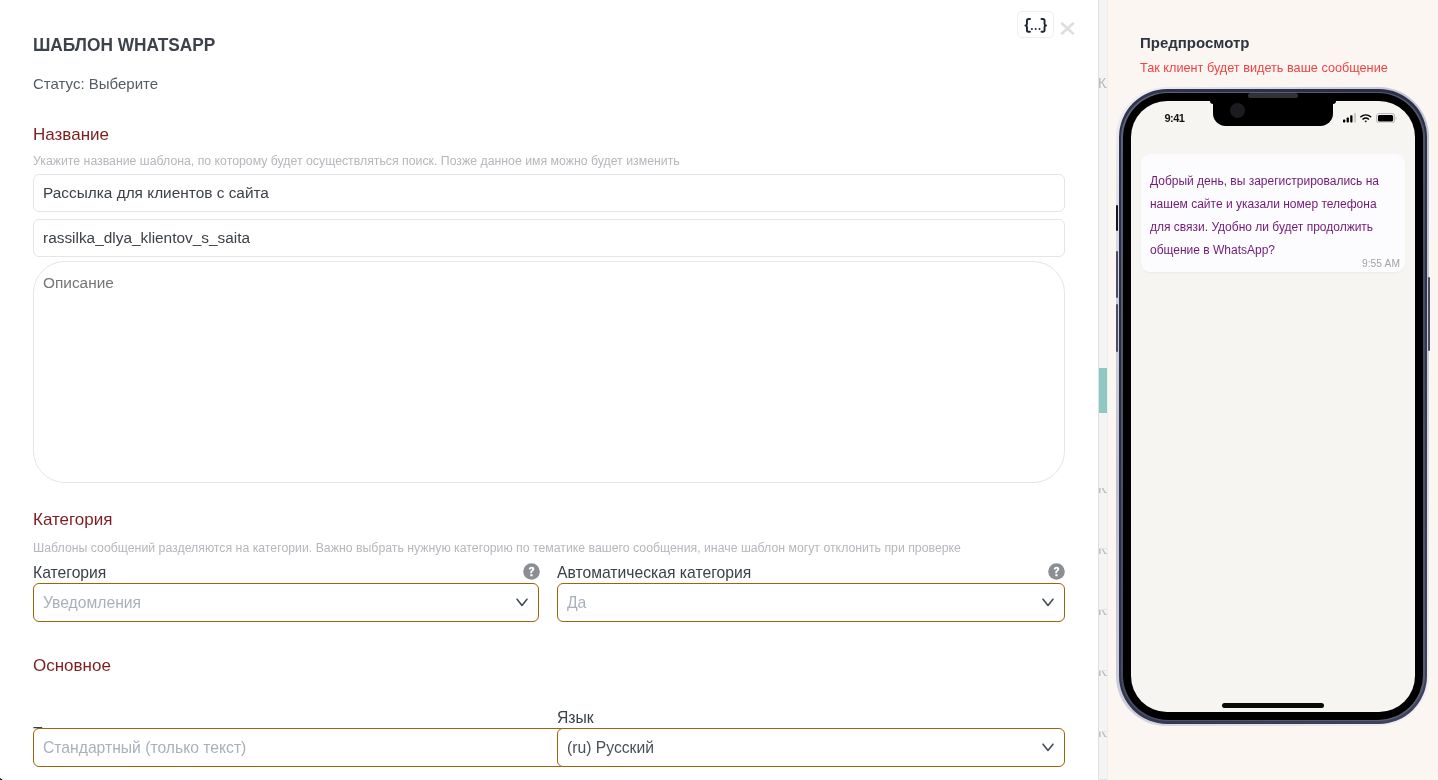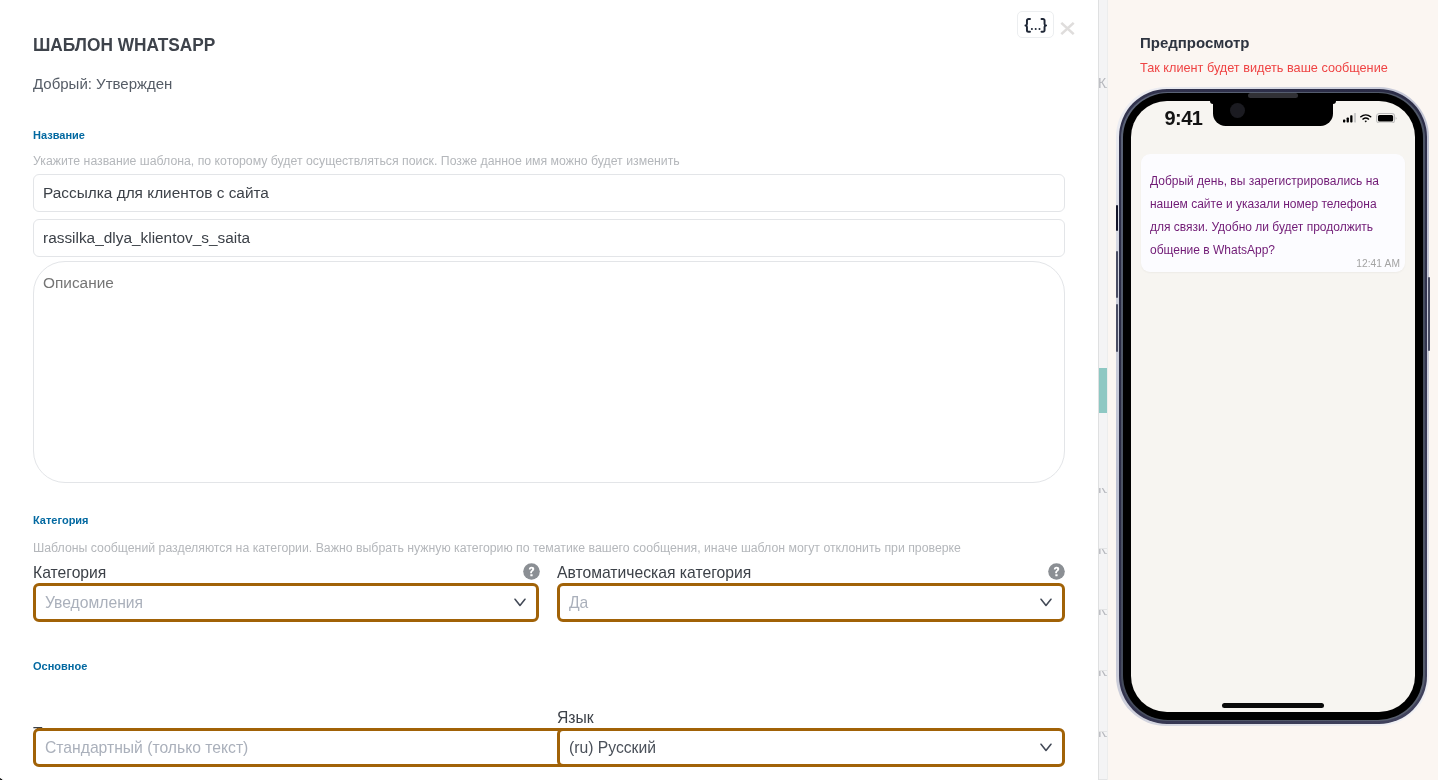--- a/index.html
+++ b/index.html
@@ -7,27 +7,27 @@
     font-family:"Liberation Sans",sans-serif;-webkit-font-smoothing:antialiased;}
   .wrap{display:flex;width:1438px;height:780px}
   
   .left{width:1098px;height:780px;background:#fff;position:relative;overflow:hidden;will-change:transform}
   .varbtn{position:absolute;left:1017px;top:11px;width:37px;height:27px;border:1px solid #eceef0;border-radius:5px;background:#fff;
     display:flex;align-items:center;justify-content:center;cursor:pointer}
   .closebtn{position:absolute;left:1060px;top:21px;width:15px;height:13px;cursor:pointer}
   h1.title{position:absolute;left:33px;top:34px;font-size:19px;font-weight:700;color:#3e434b;letter-spacing:0;line-height:22px;
     transform:scaleX(.91);transform-origin:left top;white-space:nowrap}
   .status{position:absolute;left:33px;top:75px;font-size:15px;color:#555c66;line-height:18px}
-  .sect-h{font-size:11px;font-weight:700;color:#0369a1;line-height:18px}
+  .sect-h{font-size:17px;font-weight:400;color:#7f1d1d;line-height:18px}
   .sect-d{font-size:12.3px;color:#b4b7bb;line-height:15px;white-space:nowrap}
   .inp{position:absolute;left:33px;width:1032px;background:#fff;border:1px solid #e3e5e8;border-radius:6px;
     font-family:"Liberation Sans",sans-serif;font-size:15.4px;color:#3c4148;padding:0 9px;outline:none}
   .lbl{font-size:15.7px;color:#3c4148;line-height:18px}
   .cursor{position:absolute;left:-1.5px;top:775.5px;z-index:20}
-  .sel{position:absolute;height:39px;border:3px solid #a16207;border-radius:6px;background:#fff;
+  .sel{position:absolute;height:39px;border:1px solid #a16207;border-radius:6px;background:#fff;
     display:flex;align-items:center;padding:0 9px;font-size:15.7px;color:#aab0bb;cursor:pointer}
   .sel.filled{color:#4a5059}
   .chev{position:absolute;right:10.5px;top:50%;margin-top:-4.2px}
   .helpbtn{position:absolute;width:17px;height:17px;cursor:pointer}
   
   .sbtrack{width:10px;height:780px;background:#f4f4f5;border-left:1px solid #dfe0e1;border-right:1px solid #eceded;
     position:relative;flex:0 0 auto;overflow:hidden}
   .bgrow{position:absolute;left:0;width:10px;border-bottom:1px solid #e3e4e5;overflow:hidden}
   .bgtxt{position:absolute;left:-1px;font-size:14px;color:#b6b8bd;white-space:nowrap;line-height:15px}
   .sbthumb{position:absolute;left:0;top:368px;width:9px;height:45px;background:#8ec8c3;z-index:5}
@@ -47,21 +47,21 @@
     background:#f7f5f1;overflow:hidden;z-index:3}
   .notch{position:absolute;left:50%;margin-left:-60px;top:-13.5px;width:120px;height:38.5px;
     background:#000;border-bottom-left-radius:12.5px;border-bottom-right-radius:12.5px;z-index:5}
   .speaker{position:absolute;left:50%;margin-left:-25px;top:5.5px;width:50px;height:5px;border-radius:3px;background:#313136;z-index:6}
   .camera{position:absolute;left:17.5px;top:15.5px;width:15px;height:15px;border-radius:50%;background:#1b1b21}
   .ear{position:absolute;top:13.5px;width:3px;height:3px;background:#000}
   .ear-l{left:-3px;border-bottom-left-radius:3px}
   .ear-r{right:-3px;border-bottom-right-radius:3px}
   .statusbar{position:absolute;left:0;top:9px;width:100%;height:16px;display:flex;align-items:center;
     justify-content:space-between;padding:0 18.2px 0 33.5px;z-index:4}
-  .st-time{font-size:20px;font-weight:700;color:#131313;letter-spacing:-.55px;line-height:14px}
+  .st-time{font-size:11px;font-weight:700;color:#131313;letter-spacing:-.55px;line-height:14px}
   .st-icons{display:flex;align-items:center;gap:4.3px}
   .bubble{position:absolute;left:10.4px;top:53px;width:263.6px;height:118px;background:#fcfcff;border-radius:9px;
     padding:16px 10px 0 8.6px;box-shadow:0 1px 2px rgba(0,0,0,.045)}
   .btext{font-size:12px;line-height:23px;color:#701a75}
   .btime{position:absolute;right:5px;bottom:3.5px;font-size:10.2px;color:#a3a3a3;letter-spacing:.1px;line-height:11px}
   .homebar{position:absolute;left:50%;transform:translateX(-50%);bottom:4.5px;width:102px;height:4.5px;border-radius:3px;background:#0a0a0a}
   .pbtn{position:absolute;background:#4a4d63;z-index:3;border-radius:1px}
   .pbtn-mute{left:-0.2px;top:118px;width:2.1px;height:26px;background:#15162a}
   .pbtn-volup{left:-0.2px;top:163.6px;width:1.9px;height:47px}
   .pbtn-voldn{left:-0.2px;top:217px;width:1.9px;height:48px}
@@ -85,21 +85,21 @@
     <div class="closebtn">
       <svg width="15" height="13" viewBox="0 0 15 13">
         <path d="M1.3 0.9 L13.7 12.1 M13.7 0.9 L1.3 12.1" stroke="#dfdddc" stroke-width="2.6" stroke-linecap="butt"></path>
       </svg>
     </div>
 
     <svg class="cursor" width="16" height="20" viewBox="0 0 16 20">
       <path d="M0.6 0.6 L0.6 14.6 L4.2 11.1 L6.8 17.1 L9.6 15.9 L7.0 10.1 L11.8 10.1 Z" fill="#000" stroke="#fff" stroke-width="1.1" stroke-linejoin="round"></path>
     </svg>
     <h1 class="title">ШАБЛОН WHATSAPP</h1>
-    <div class="status">Добрый: Утвержден</div>
+    <div class="status">Статус: Выберите</div>
 
     <div class="sect-h" style="position:absolute;left:33px;top:126px">Название</div>
     <div class="sect-d" style="position:absolute;left:33px;top:154px">Укажите название шаблона, по которому будет осуществляться поиск. Позже данное имя можно будет изменить</div>
 
     <input class="inp" style="top: 219px; height: 38px;" type="text" value="rassilka_dlya_klientov_s_saita">
     <input class="inp" style="top: 174px; height: 38px;" type="text" value="Рассылка для клиентов с сайта">
     <textarea class="inp" style="top: 261px; height: 222px; padding: 11px 9px; resize: none; line-height: 20px; border-radius: 32px;" placeholder="Описание"></textarea>
 
     <div class="sect-h" style="position:absolute;left:33px;top:511px">Категория</div>
     <div class="sect-d" style="position:absolute;left:33px;top:541px">Шаблоны сообщений разделяются на категории. Важно выбрать нужную категорию по тематике вашего сообщения, иначе шаблон могут отклонить при проверке</div>
@@ -206,19 +206,19 @@
             </svg>
             <svg width="20.6" height="10.5" viewBox="0 0 20.6 10.5">
               <rect x="0.55" y="0.55" width="18" height="9.4" rx="2.8" fill="none" stroke="#bcbcbc" stroke-width="1.05"></rect>
               <rect x="1.95" y="1.95" width="15.2" height="6.6" rx="1.6" fill="#000"></rect>
               <path d="M19.7 3.7 A1.85 1.85 0 0 1 19.7 6.8 Z" fill="#bcbcbc"></path>
             </svg>
           </div>
         </div>
         <div class="bubble">
           <div class="btext">Добрый день, вы зарегистрировались на нашем сайте и указали номер телефона для связи. Удобно ли будет продолжить общение в WhatsApp?</div>
-          <div class="btime">12:41 AM</div>
+          <div class="btime">9:55 AM</div>
         </div>
         <div class="homebar"></div>
       </div>
     </div>
   </div>
 </div>
 
 </body></html>

